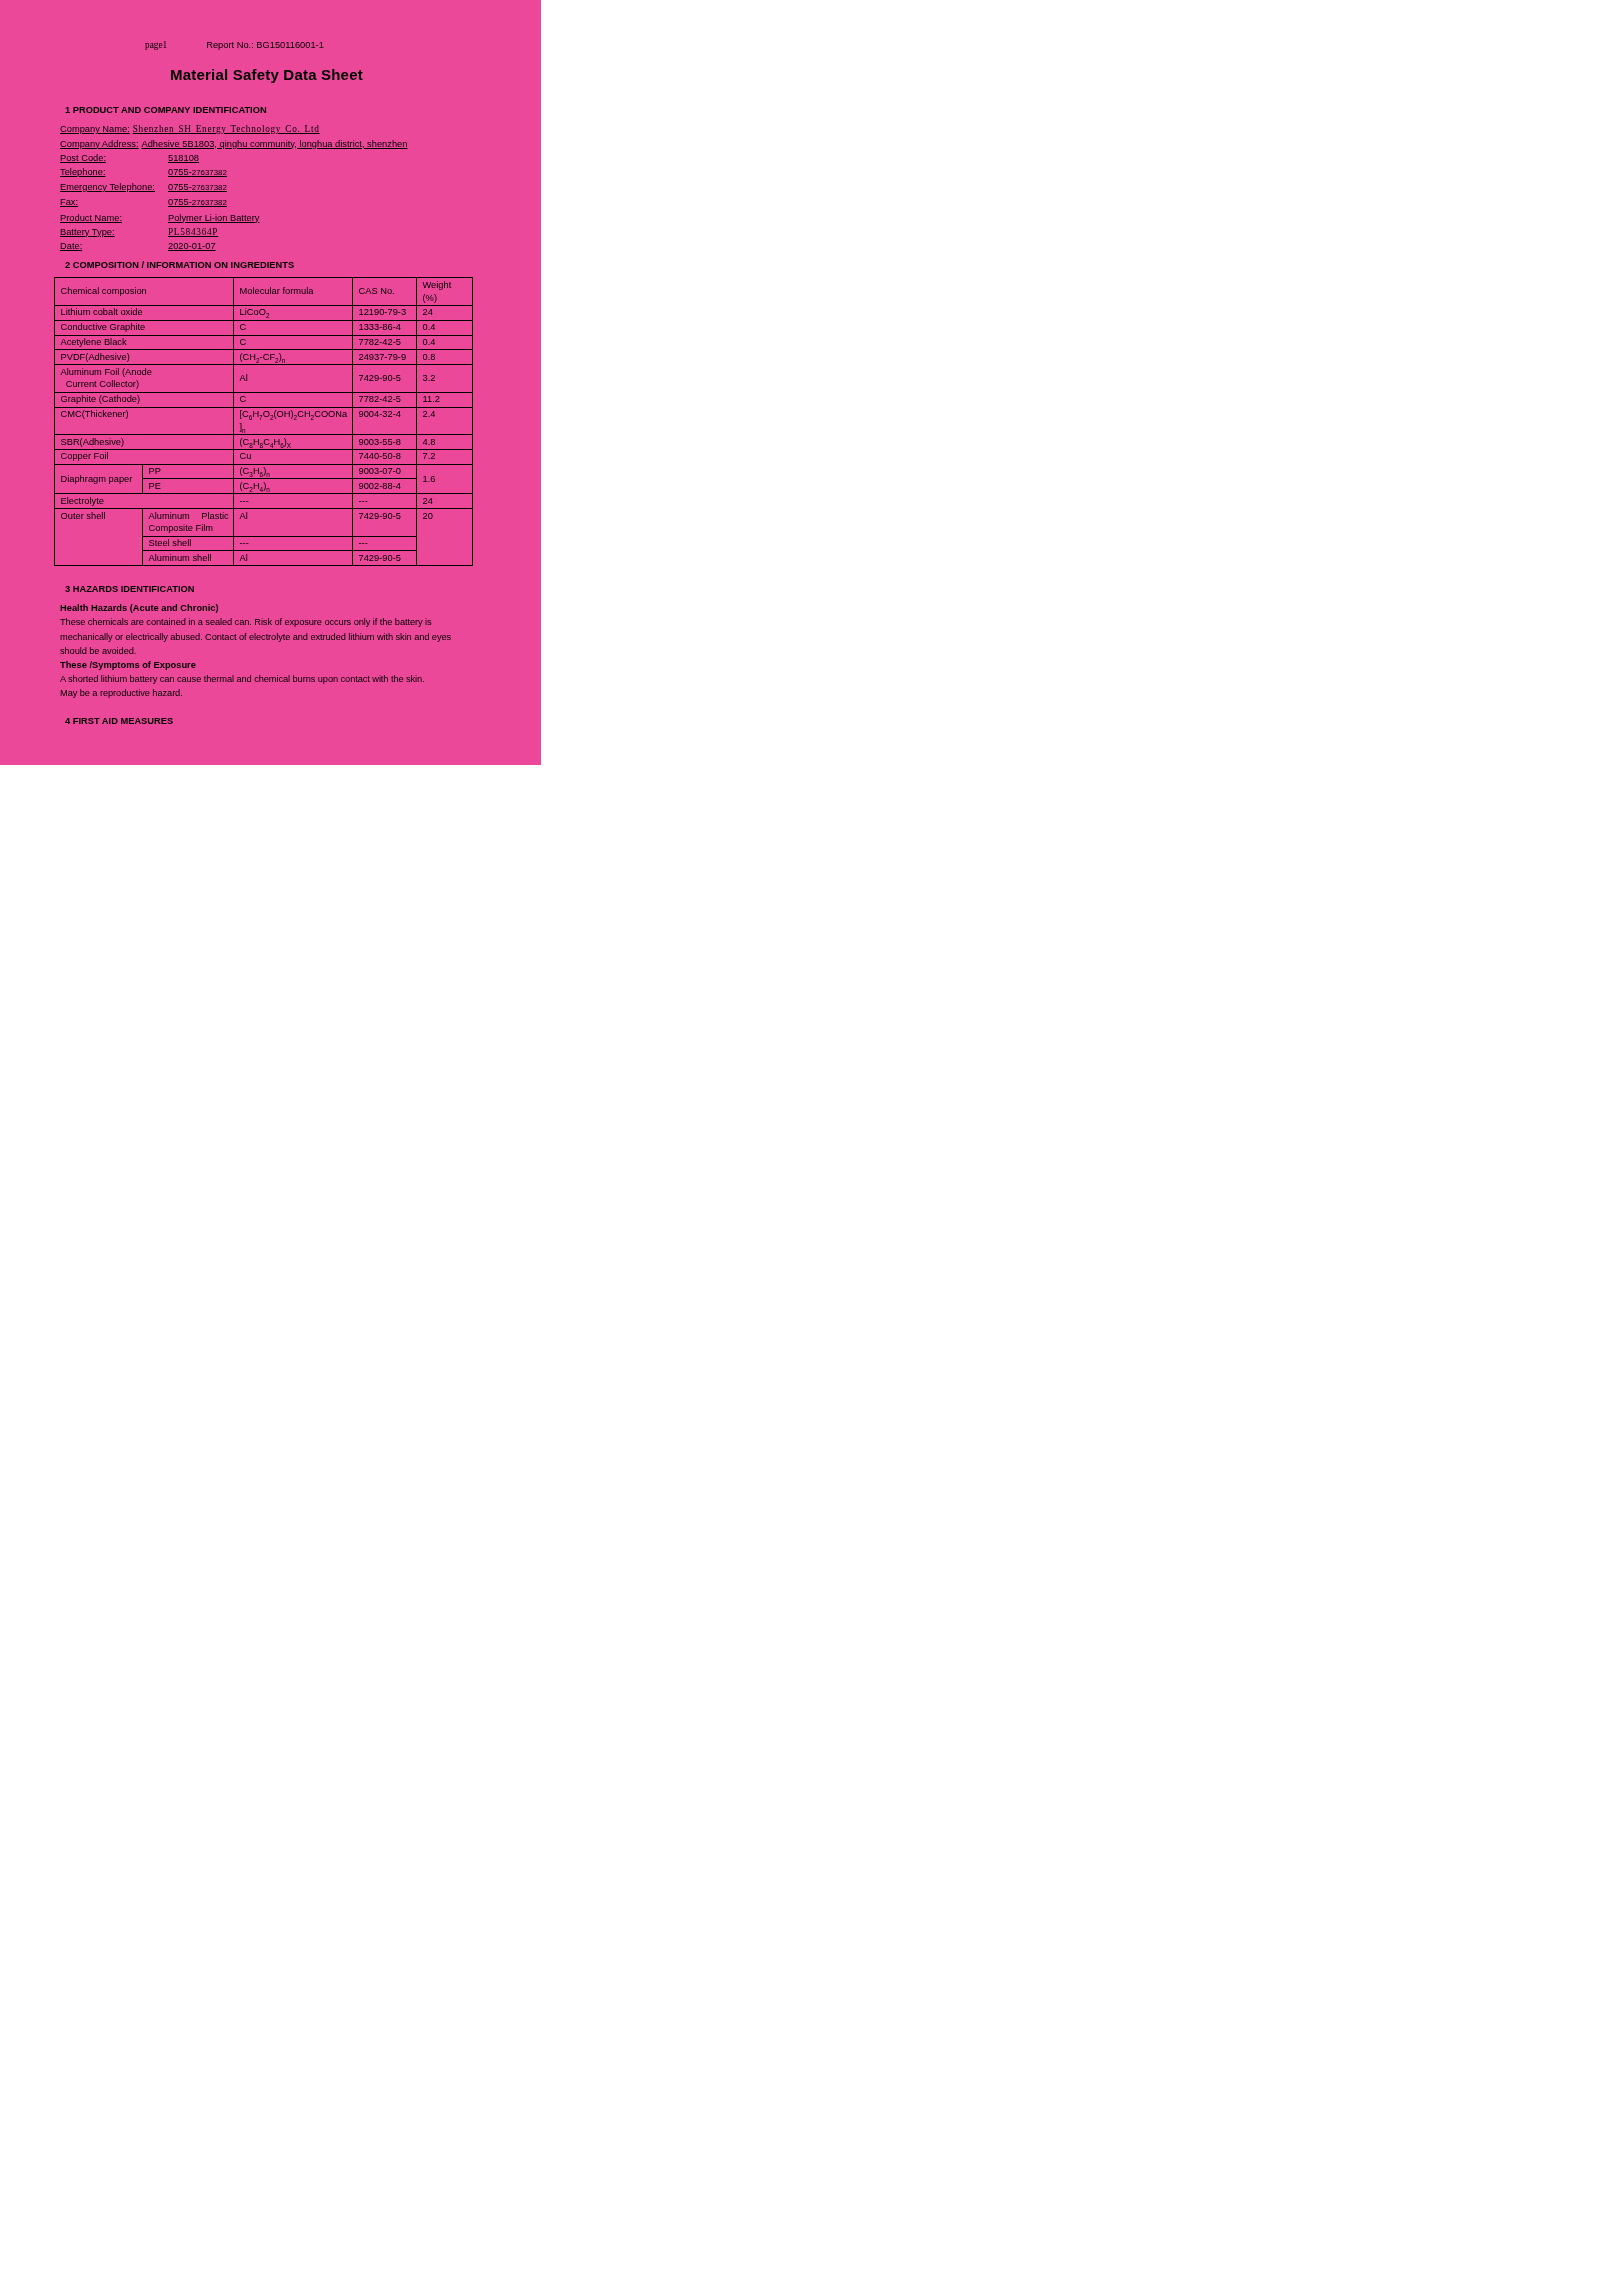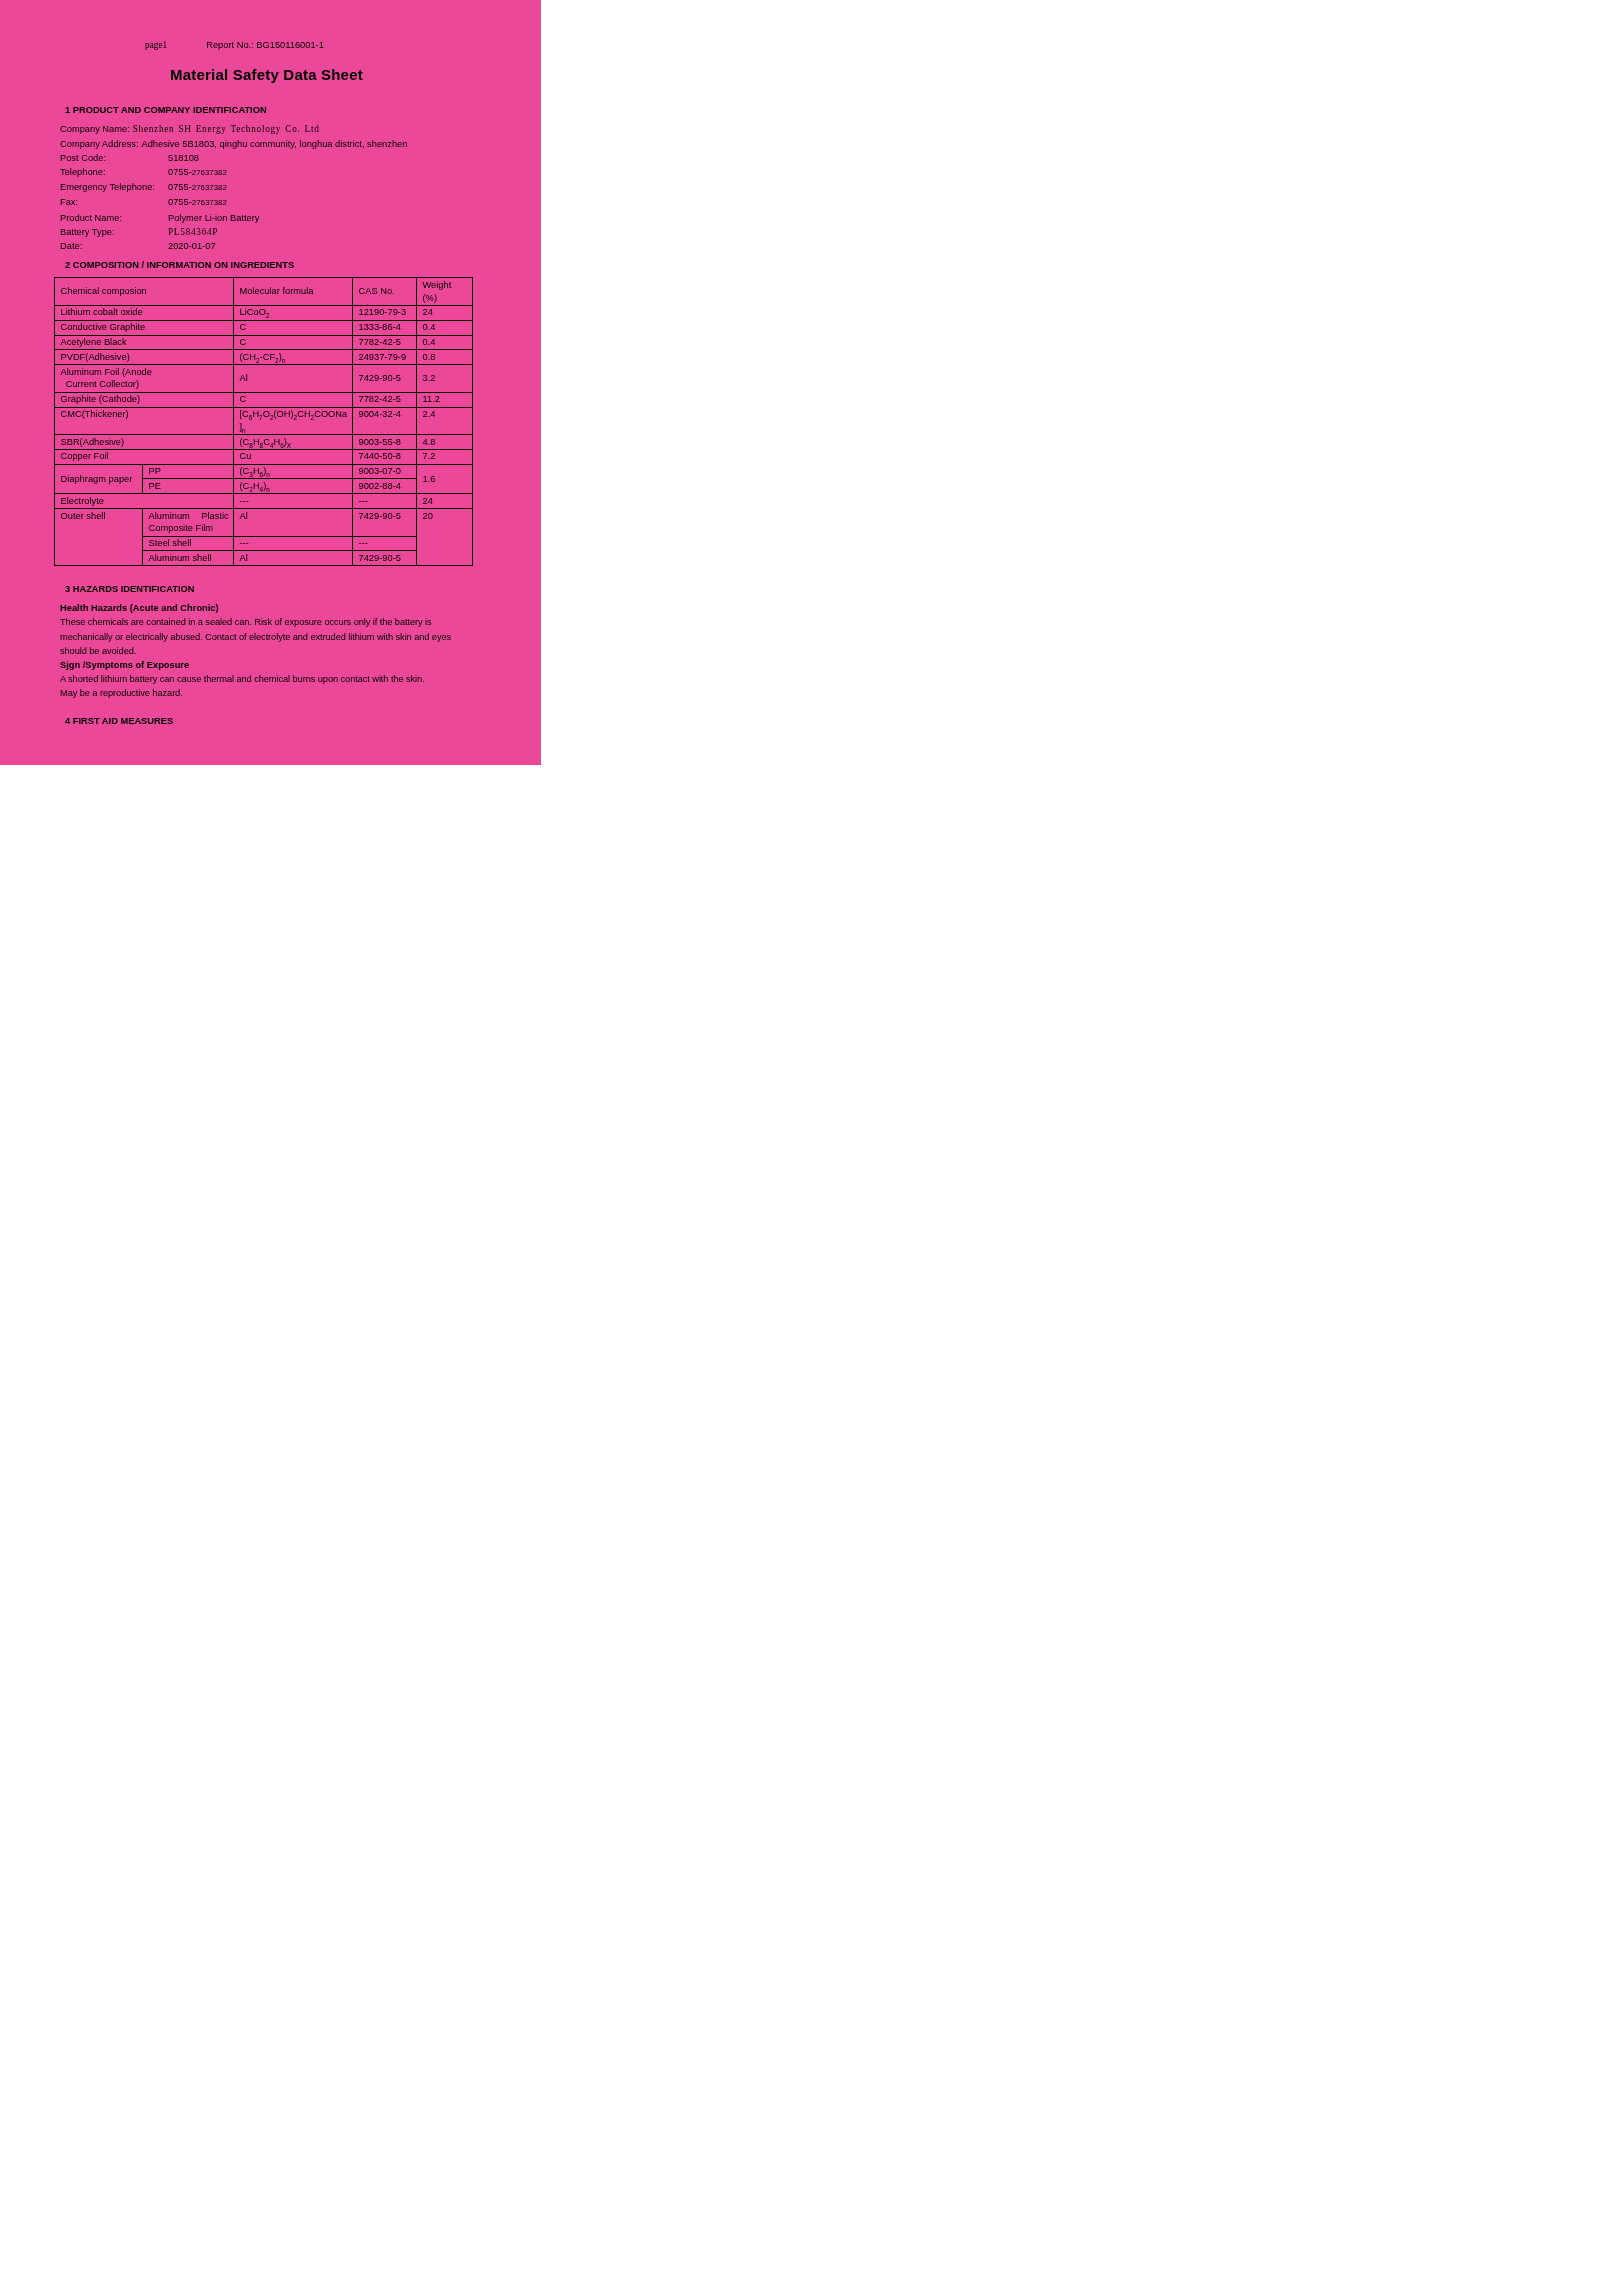--- a/index.html
+++ b/index.html
@@ -7,21 +7,21 @@
     position:relative;width:541px;height:765px;background:#ec4899;color:#000;
     font-family:"Liberation Sans",sans-serif;font-size:9.3px;line-height:14.2px;
     box-sizing:border-box;padding:38px 68px 0 60px;overflow:hidden;
   }
   .doc-header{white-space:nowrap;}
   .page-num{font-family:"Liberation Serif",serif;margin-left:85px;}
   .report-no{margin-left:39px;}
   h1.title{font-size:15px;line-height:21.6px;font-weight:bold;text-align:center;margin:11.3px 0 0 0;letter-spacing:0.2px;}
   h2.sec-heading{font-size:9.3px;line-height:14.2px;font-weight:bold;margin:5px;}
   #sec1 h2.sec-heading{margin-top:18px;}
-  .fields{margin-top:0;}
+  .fields{margin-top:0;text-decoration:underline;}
   .field{display:flex;}
   .field .flabel{flex:0 0 108px;}
   .field.inline .flabel{flex:0 0 auto;margin-right:2.9px;}
   .fvalue{white-space:nowrap;}
   .value-serif{font-family:"Liberation Serif",serif;letter-spacing:0.7px;word-spacing:1px;}
   .vsmall{font-size:7.9px;}
   table.comp{
     border-collapse:collapse;table-layout:fixed;width:419px;
     margin-left:-6.4px;margin-top:2px;border:1px solid #000;
   }
@@ -203,21 +203,21 @@
           </tr>
         </tbody>
     </table>
   </section>
 
   <section id="sec3">
     <h2 class="sec-heading">3 HAZARDS IDENTIFICATION</h2>
     <div id="hazard-blocks">
         <p class="bold">Health Hazards (Acute and Chronic)</p>
         <p>These chemicals are contained in a sealed can. Risk of exposure occurs only if the battery is mechanically or electrically abused. Contact of electrolyte and extruded lithium with skin and eyes should be avoided.</p>
-        <p class="bold">Sjgn /Symptoms of Exposure</p>
+        <p class="bold">These /Symptoms of Exposure</p>
         <p>A shorted lithium battery can cause thermal and chemical burns upon contact with the skin.</p>
         <p>May be a reproductive hazard.</p>
       </div>
   </section>
 
   <section id="sec4">
     <h2 class="sec-heading">4 FIRST AID MEASURES</h2>
   </section>
 
 </div>

